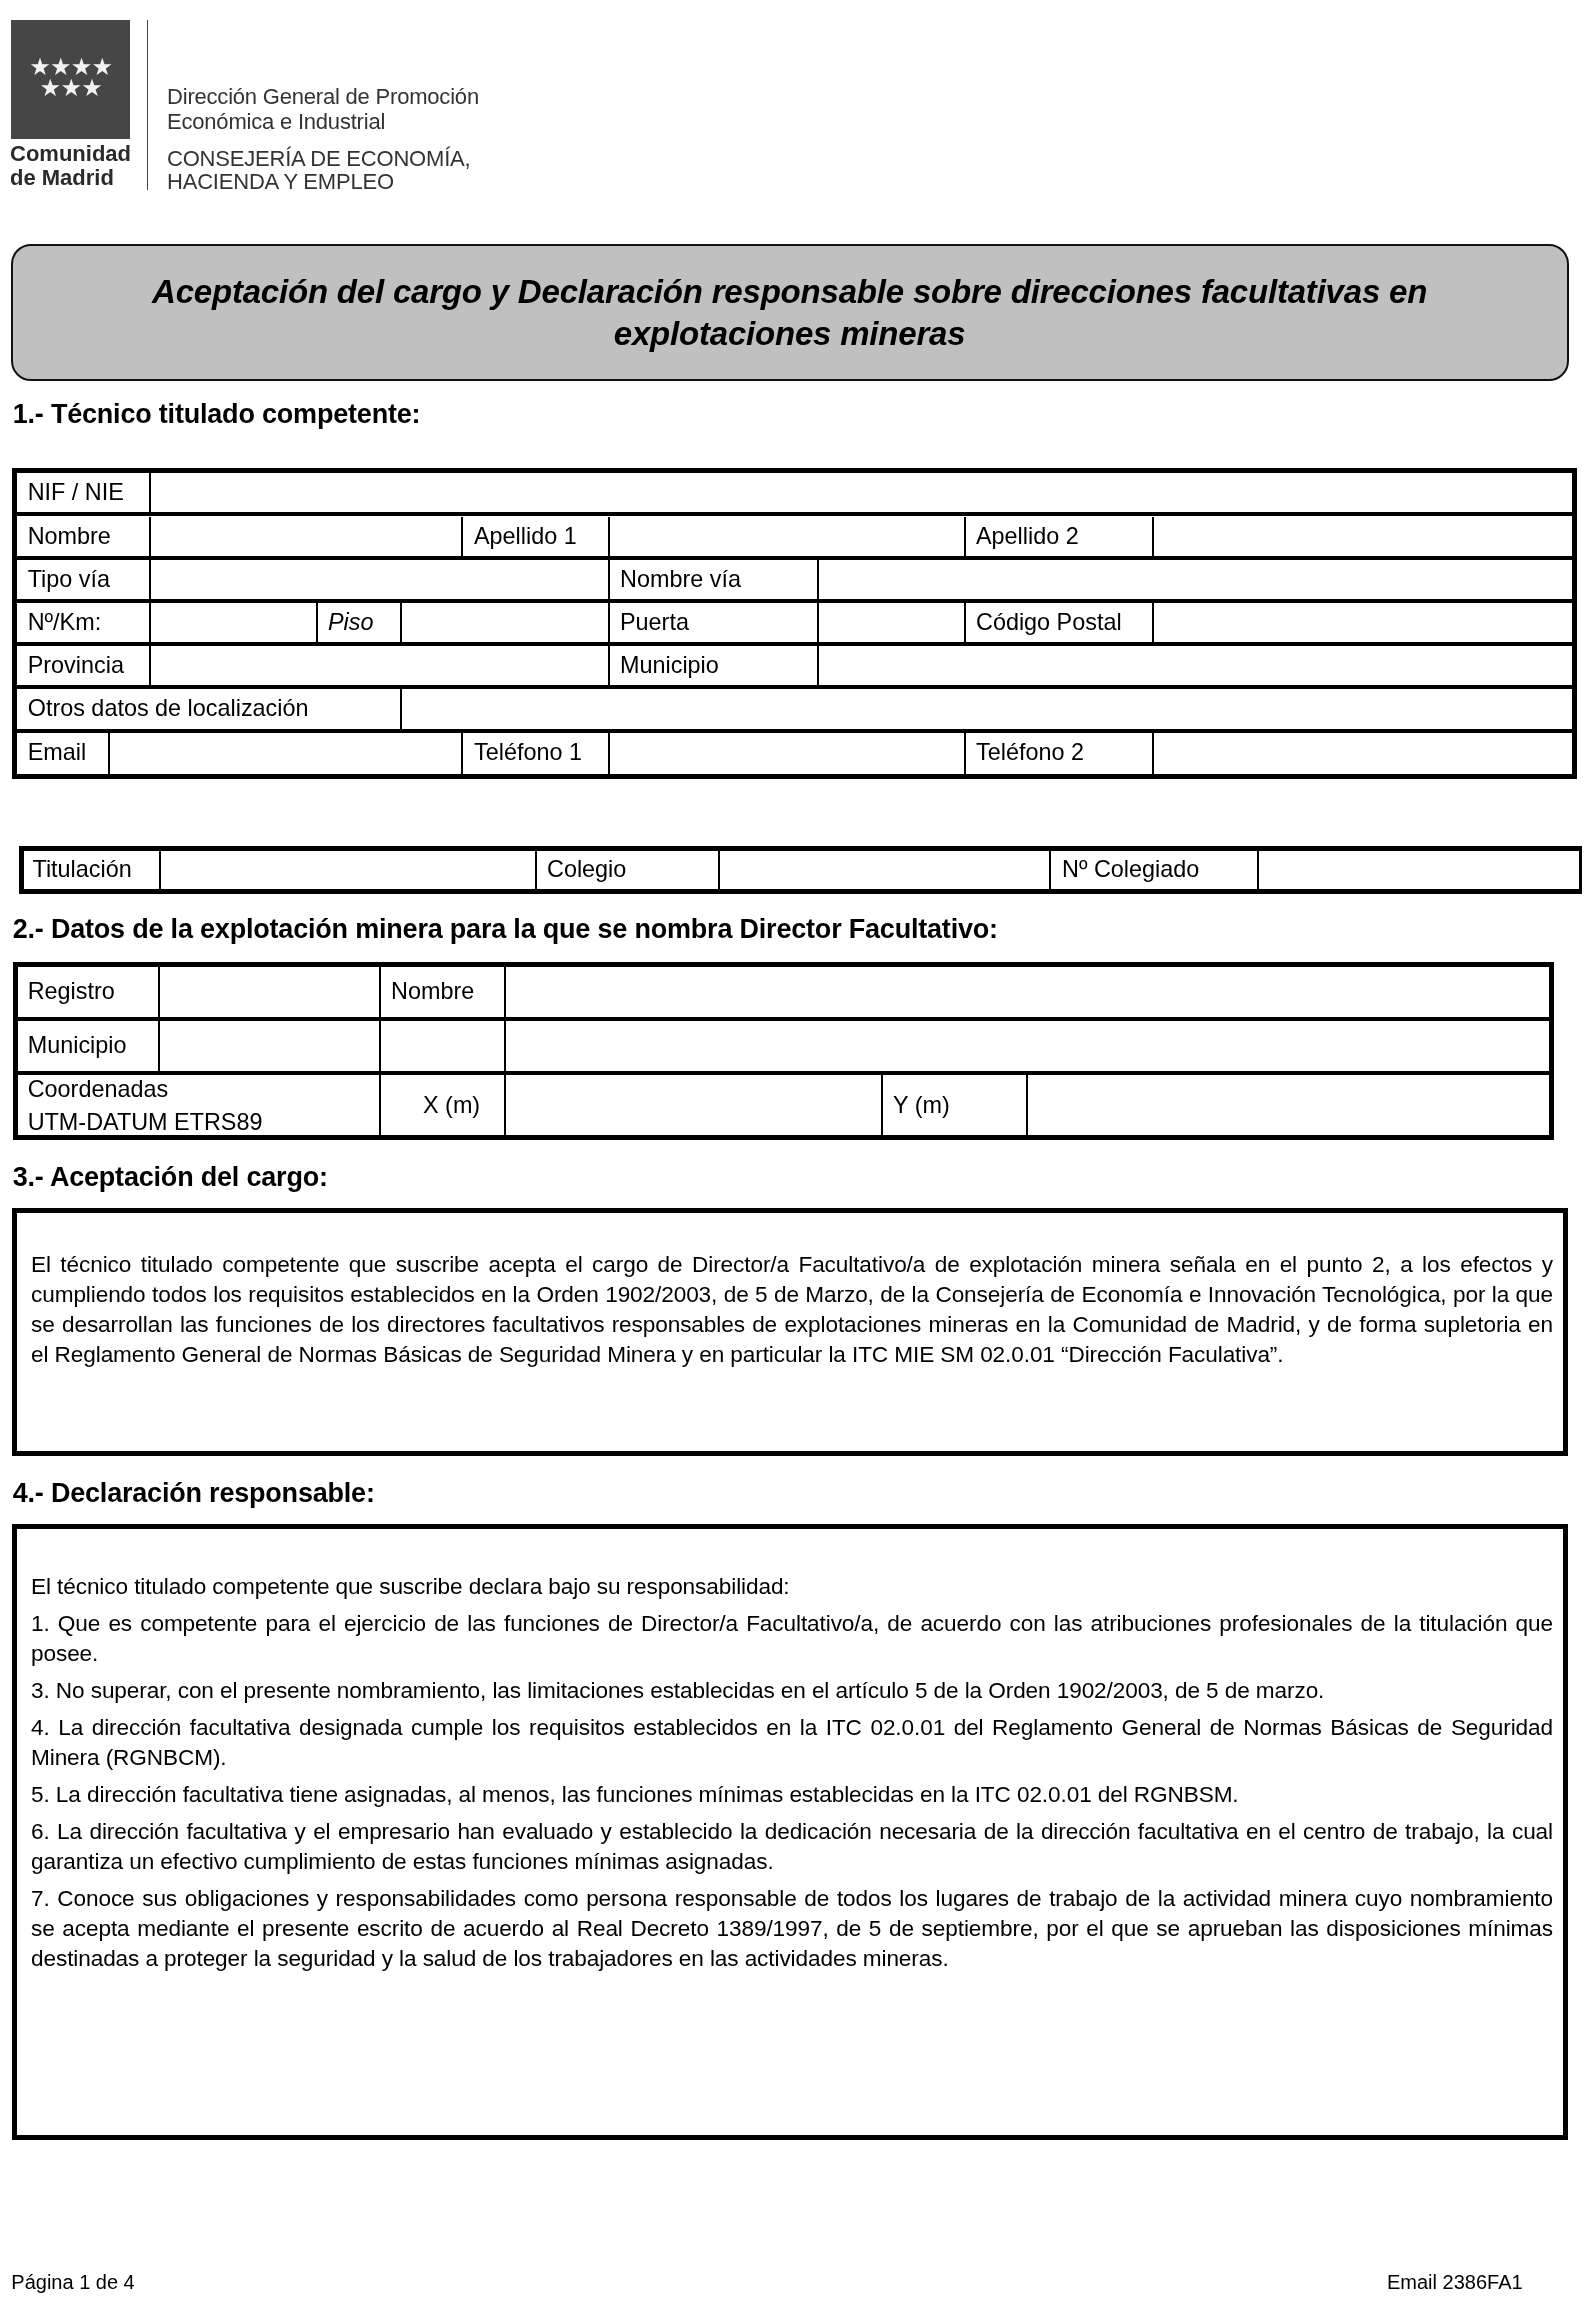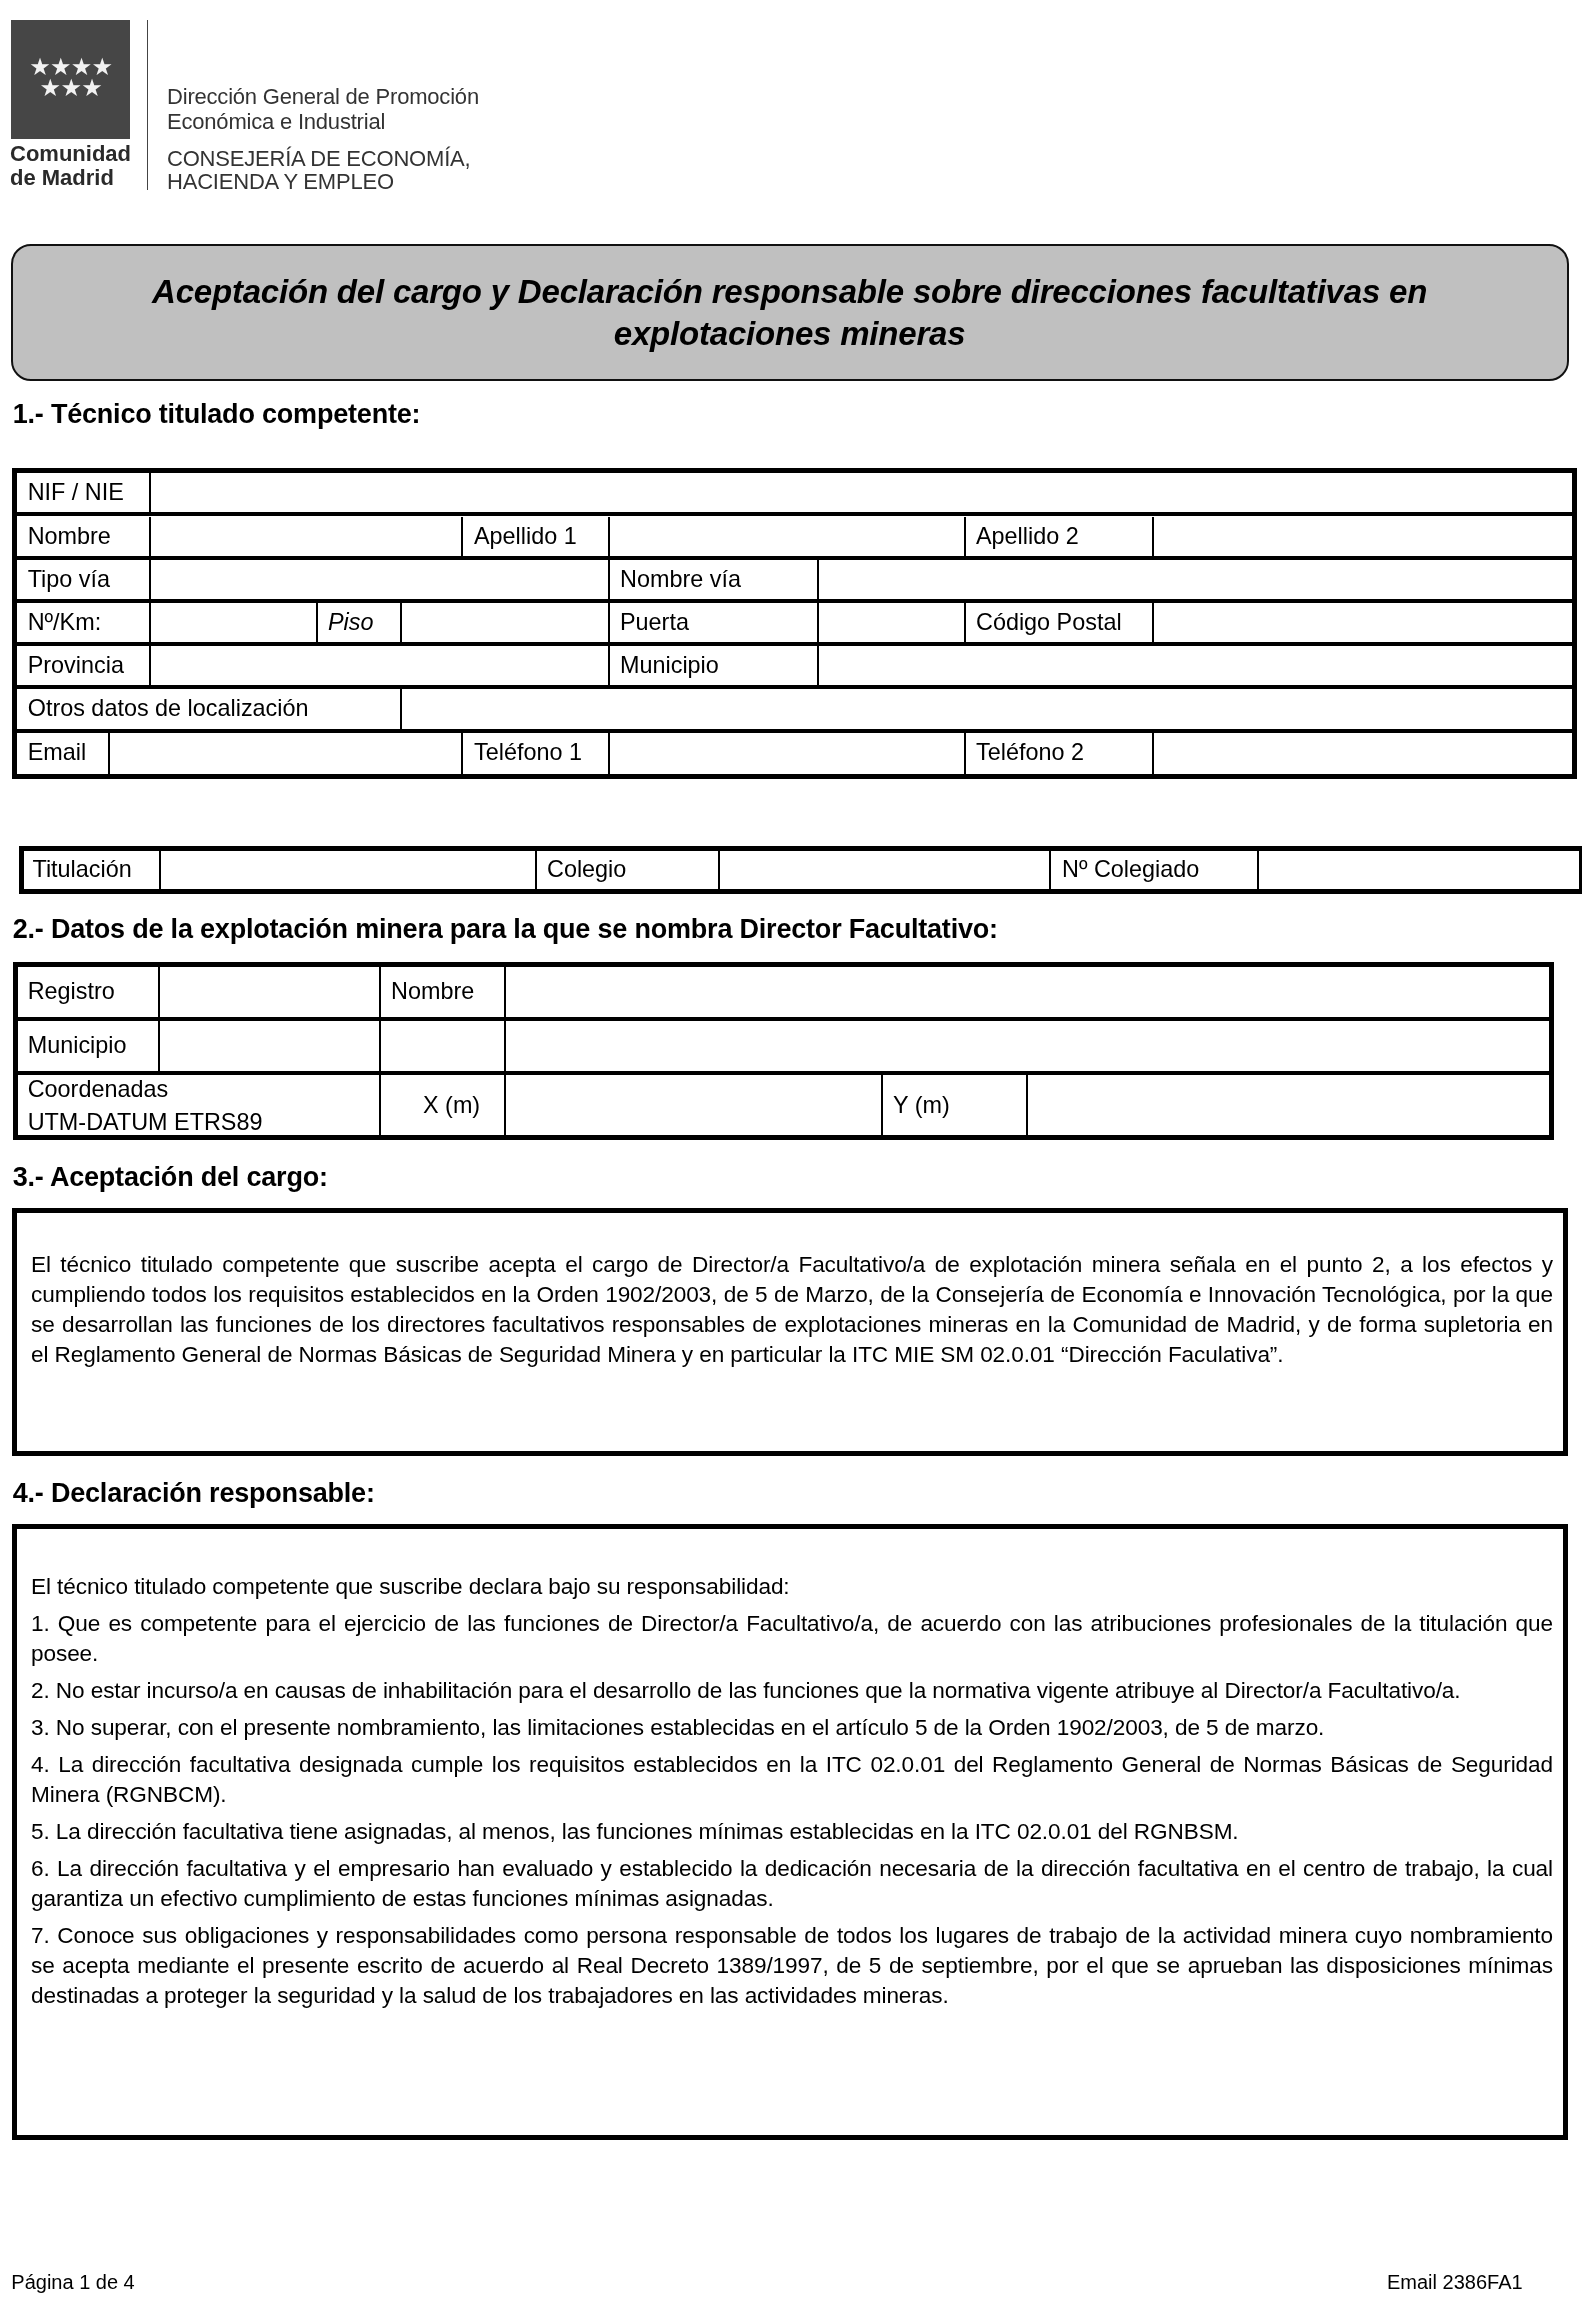--- a/index.html
+++ b/index.html
@@ -187,21 +187,20 @@
 
 <div class="abs section-heading" style="top:1162px;">3.- Aceptación del cargo:</div>
 <div class="text-box" style="left:12px; top:1208px; width:1556px; height:248px;"></div>
 <div class="para" style="left:31px; top:1250px; width:1522px;">El técnico titulado competente que suscribe acepta el cargo de Director/a Facultativo/a de explotación minera señala en el punto 2, a los efectos y cumpliendo todos los requisitos establecidos en la Orden 1902/2003, de 5 de Marzo, de la Consejería de Economía e Innovación Tecnológica, por la que se desarrollan las funciones de los directores facultativos responsables de explotaciones mineras en la Comunidad de Madrid, y de forma supletoria en el Reglamento General de Normas Básicas de Seguridad Minera y en particular la ITC MIE SM 02.0.01 “Dirección Faculativa”.</div>
 
 <div class="abs section-heading" style="top:1478px;">4.- Declaración responsable:</div>
 <div class="text-box" style="left:12px; top:1524px; width:1556px; height:616px;"></div>
 <div class="para" style="left:31px; top:1572px; width:1522px;">
   <div style="margin-bottom:7px;">El técnico titulado competente que suscribe declara bajo su responsabilidad:</div>
   <div style="margin-bottom:7px;">1. Que es competente para el ejercicio de las funciones de Director/a Facultativo/a, de acuerdo con las atribuciones profesionales de la titulación que posee.</div>
-  <div style="margin-bottom:7px;">2. No estar incurso/a en causas de inhabilitación para el desarrollo de las funciones que la normativa vigente atribuye al Director/a Facultativo/a.</div>
   <div style="margin-bottom:7px;">3. No superar, con el presente nombramiento, las limitaciones establecidas en el artículo 5 de la Orden 1902/2003, de 5 de marzo.</div>
   <div style="margin-bottom:7px;">4. La dirección facultativa designada cumple los requisitos establecidos en la ITC 02.0.01 del Reglamento General de Normas Básicas de Seguridad Minera (RGNBCM).</div>
   <div style="margin-bottom:7px;">5. La dirección facultativa tiene asignadas, al menos, las funciones mínimas establecidas en la ITC 02.0.01 del RGNBSM.</div>
   <div style="margin-bottom:7px;">6. La dirección facultativa y el empresario han evaluado y establecido la dedicación necesaria de la dirección facultativa en el centro de trabajo, la cual garantiza un efectivo cumplimiento de estas funciones mínimas asignadas.</div>
   <div>7.  Conoce sus obligaciones y responsabilidades como persona responsable de todos los lugares de trabajo de la actividad minera cuyo nombramiento se acepta mediante el presente escrito de acuerdo al Real Decreto 1389/1997, de 5 de septiembre, por el que se aprueban las disposiciones mínimas destinadas a proteger la seguridad y la salud de los trabajadores en las actividades mineras.</div>
 </div>
 
 <div class="abs footer" style="left:11.3px;">Página 1 de 4</div>
 <div class="abs footer" style="left:1387px;">Email 2386FA1</div>
 

